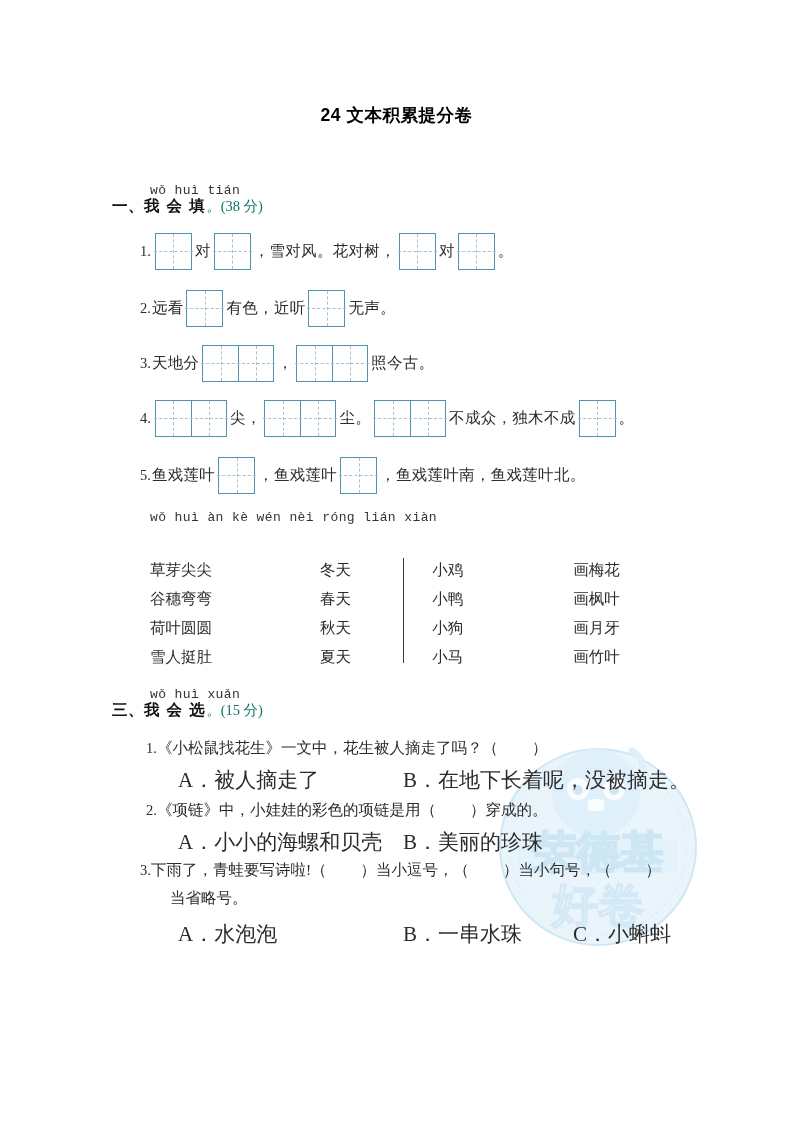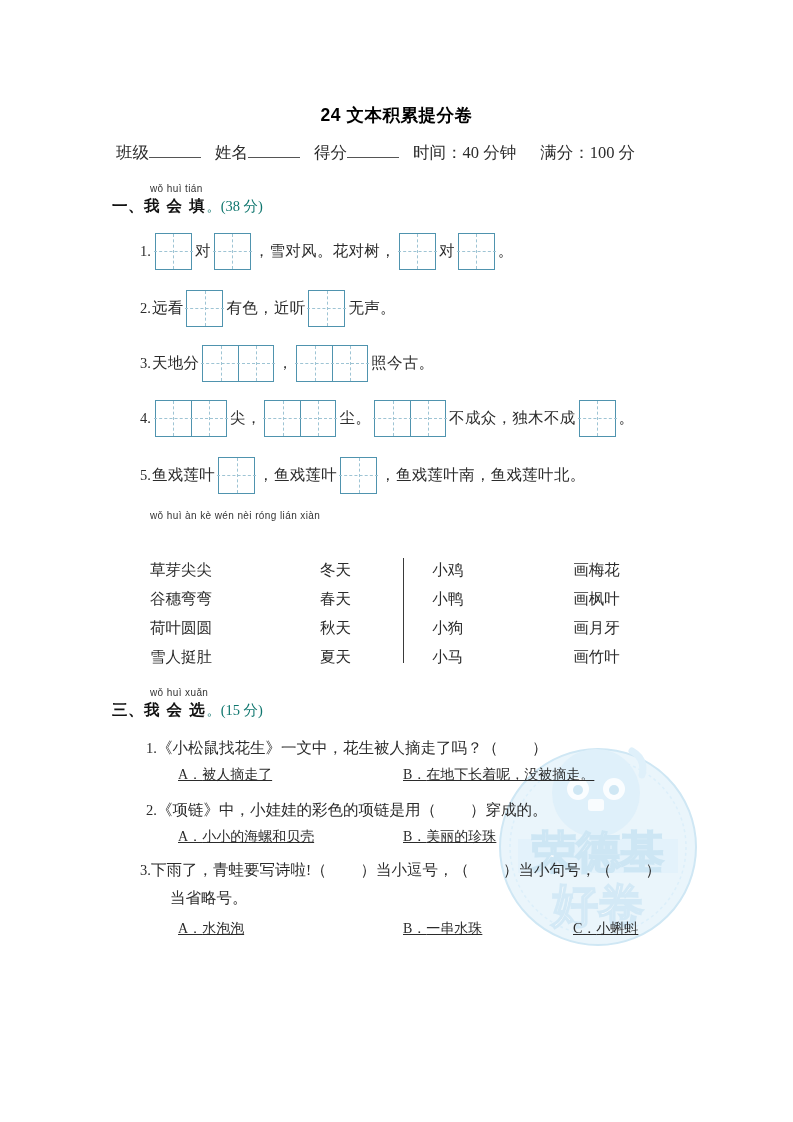--- a/index.html
+++ b/index.html
@@ -73,22 +73,22 @@
   
   .sec {
     position: absolute;
     left: 112px;
     white-space: nowrap;
   }
   .sec .pinyin {
     position: absolute;
     left: 38px;
     top: -13px;
-    font-family: Liberation Sans, sans-serif;
-    font-size: 10px;
+    font-family: Liberation Mono, monospace;
+    font-size: 13px;
     letter-spacing: 0.4px;
     color: #333;
     white-space: nowrap;
   }
   .sec .heading {
     font-family: "Liberation Sans", "DejaVu Sans", sans-serif;
     font-weight: bold;
     font-size: 15.5px;
     color: #111;
     letter-spacing: 1.4px;
@@ -182,21 +182,21 @@
 
   
   .mc {
     position: absolute;
     left: 146px;
     white-space: nowrap;
     font-size: 15.5px;
   }
   .mc .idx { font-size: 14.5px; }
   .mc .brk { display: inline-block; width: 34px; }
-  .opt { position: absolute; white-space: nowrap; font-size: 14px; text-decoration: underline; }
+  .opt { position: absolute; white-space: nowrap; font-size: 21px; }
   .opt .lbl { font-family: "Liberation Serif", "DejaVu Serif", serif; }
 </style>
 </head>
 <body>
 
 <div class="page">
 
   <div class="watermark">
     <svg width="212" height="212" viewBox="0 0 212 212" xmlns="http://www.w3.org/2000/svg">
       <circle cx="106" cy="112" r="98" fill="#eaf5fb"></circle>
@@ -212,23 +212,20 @@
       <rect x="26" y="104" width="160" height="34" fill="#e3f2fb"></rect>
       <text x="106" y="132" text-anchor="middle" font-family="'DejaVu Sans', sans-serif" font-size="44" font-weight="bold" fill="#ffffff" stroke="#cde6f4" stroke-width="1.6">荣德基</text>
       <text x="106" y="186" text-anchor="middle" font-family="'DejaVu Sans', sans-serif" font-size="46" font-weight="bold" fill="#ffffff" stroke="#d3e9f6" stroke-width="1.6">好卷</text>
     </svg>
   </div>
 
   <div class="content">
 
     <div class="title">24  文本积累提分卷</div>
 
-    <div class="infoline">
-      <span>班级</span><span class="blank"></span><span class="sp"></span><span>姓名</span><span class="blank"></span><span class="sp"></span><span>得分</span><span class="blank"></span><span class="sp"></span><span>时间：40 分钟</span><span class="sp"></span><span class="sp"></span><span>满分：100 分</span>
-    </div>
 
     <div class="sec" style="top:196px;">
       <span class="pinyin">wǒ huì tián</span>
       <span class="heading"><span class="num">一、</span><span>我 会 填</span><span class="tail">。(38 分)</span></span>
     </div>
 
     <div id="fill-rows">
         <div class="q-row" style="top: 228px;">
           <span class="idx">1.</span>
           <span class="tzg">

